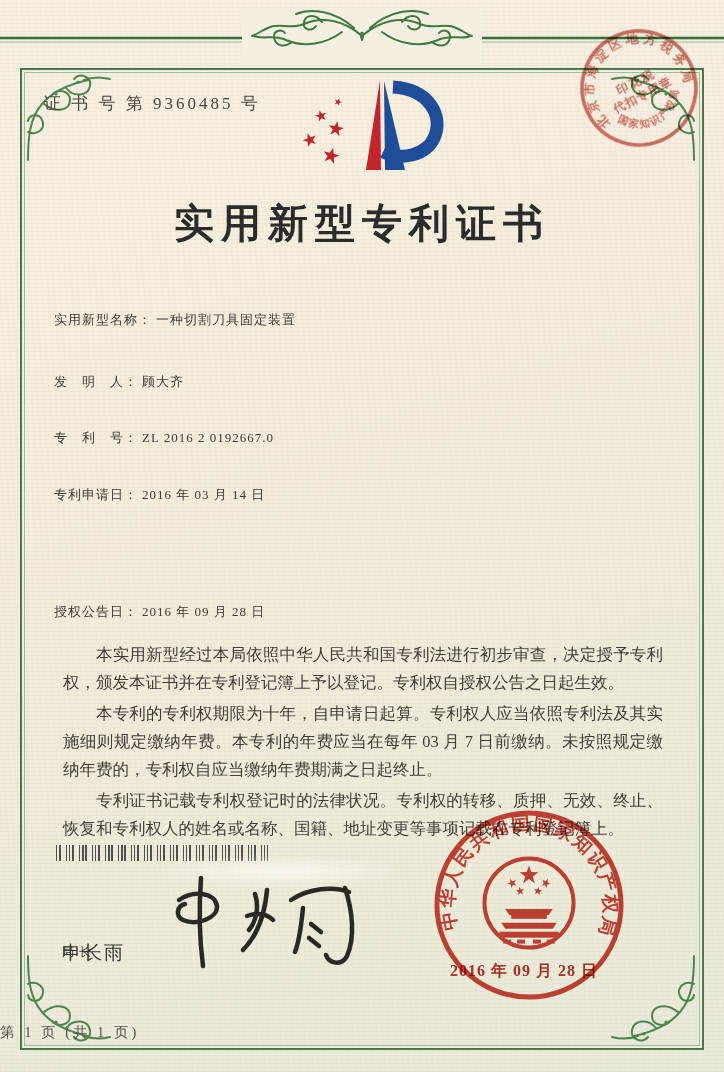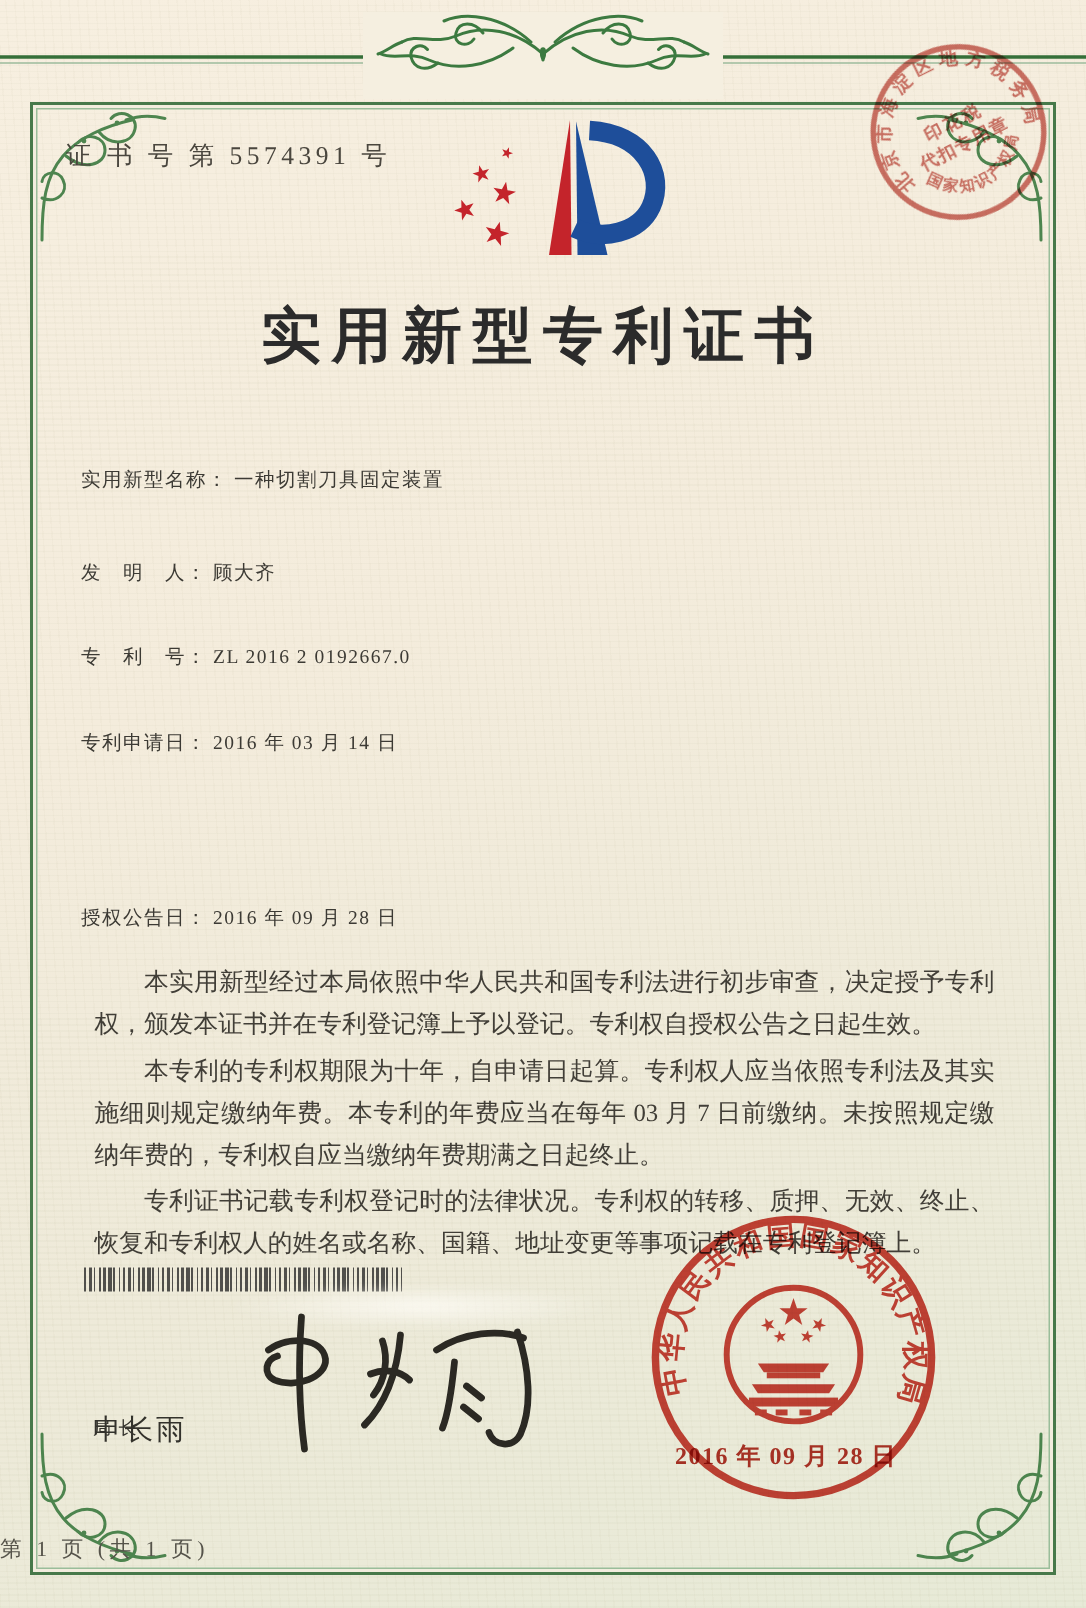--- a/index.html
+++ b/index.html
@@ -139,21 +139,21 @@
   <div class="corner tr"><svg viewBox="0 0 92 92">
         <use href="#corner-g"></use>
       </svg></div>
   <div class="corner bl"><svg viewBox="0 0 92 92">
         <use href="#corner-g"></use>
       </svg></div>
   <div class="corner br"><svg viewBox="0 0 92 92">
         <use href="#corner-g"></use>
       </svg></div>
 
-  <div class="cert-no">证 书 号 第 5574391 号</div>
+  <div class="cert-no">证 书 号 第 9360485 号</div>
 
   <svg class="logo" viewBox="0 0 168 112">
     <g fill="#c4242b">
       <use href="#star5" transform="translate(57,30) scale(0.40) rotate(20)"></use>
       <use href="#star5" transform="translate(40,44) scale(0.60) rotate(-15)"></use>
       <use href="#star5" transform="translate(55,57) scale(0.80) rotate(10)"></use>
       <use href="#star5" transform="translate(29,68) scale(0.72) rotate(-20)"></use>
       <use href="#star5" transform="translate(50,84) scale(0.85) rotate(15)"></use>
     </g>
     <polygon points="99,8 85,98 100,98" fill="#c4242b"></polygon>

